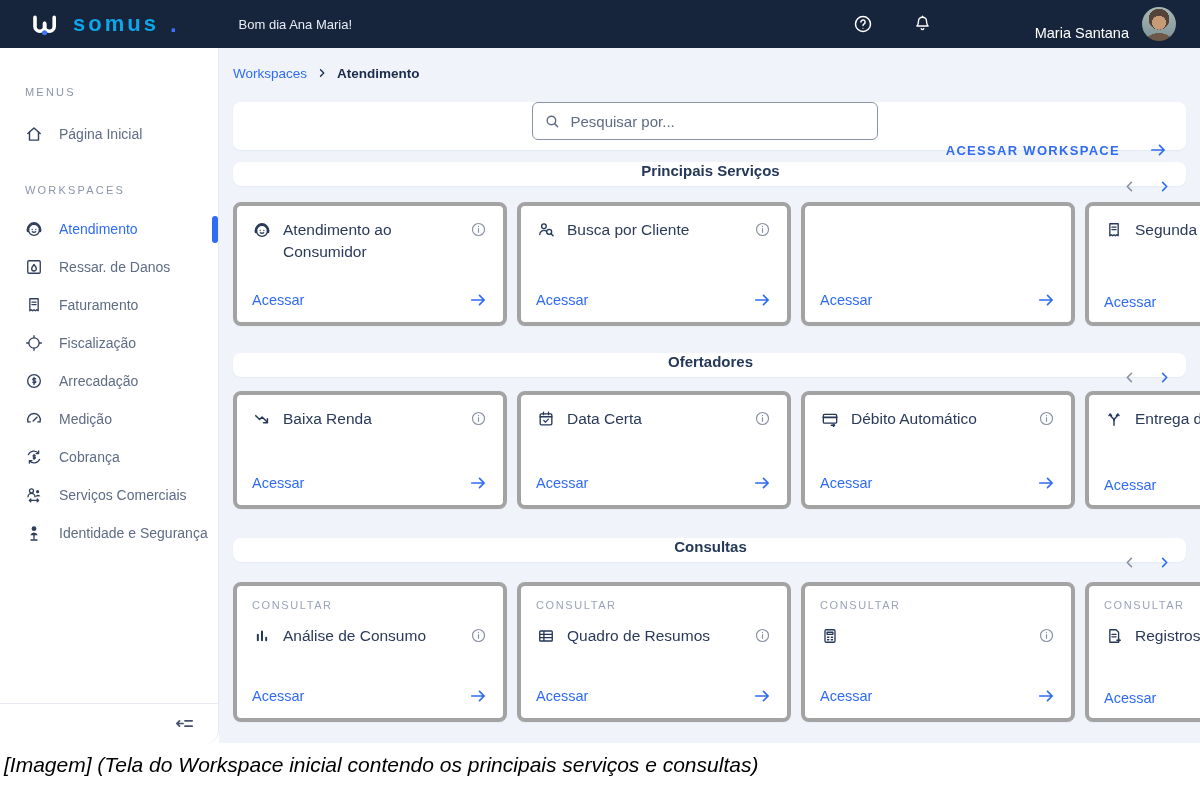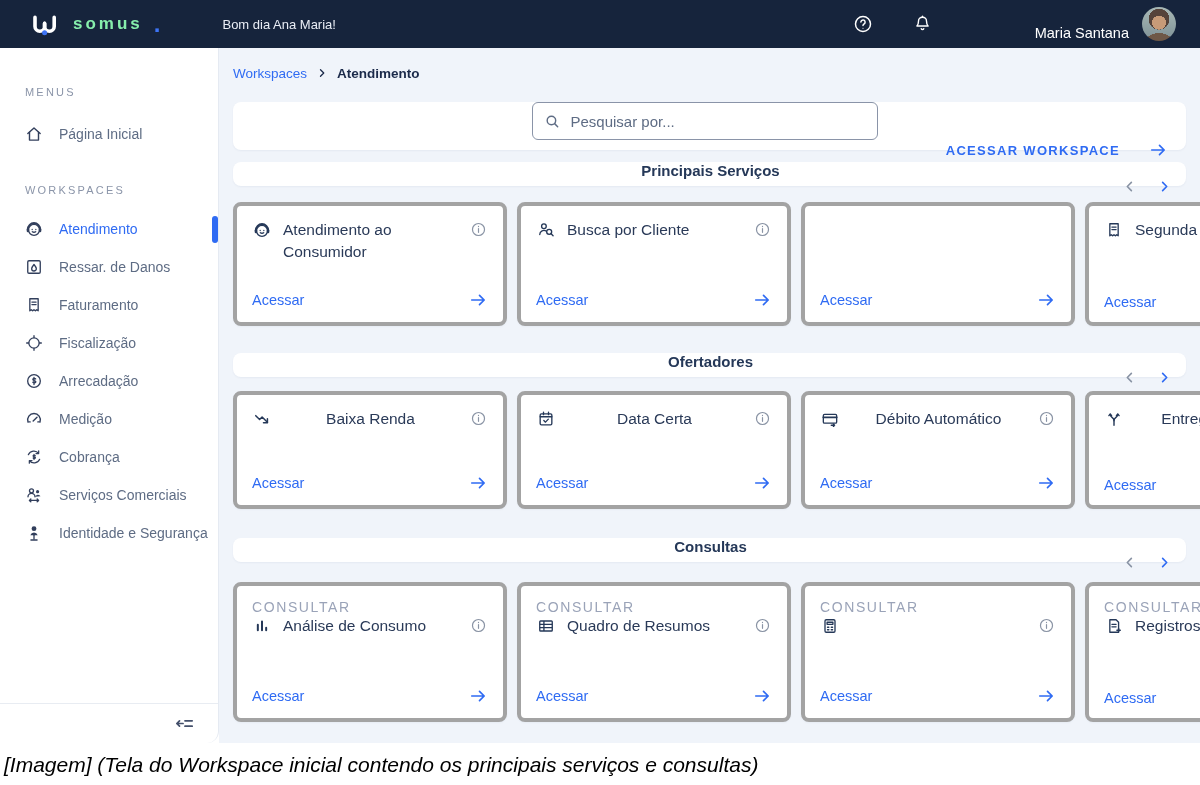--- a/index.html
+++ b/index.html
@@ -6,21 +6,21 @@
   html,body { background:#fff; font-family:"Liberation Sans","DejaVu Sans",sans-serif; }
   .page { width:1200px; height:785px; background:#fff; position:relative; }
 
   
   .app { width:1200px; height:743px; overflow:hidden; display:flex; flex-direction:column; }
 
   
   .topbar { height:48px; background:#16243C; display:flex; align-items:center; padding:0 24px 0 30px; flex:none; }
   .brand { display:flex; align-items:center; gap:9px; }
   .brand-wave { position:relative; width:34px; height:24px; }
-  .brand-text { color:#86efac; font-size:17px; font-weight:bold; letter-spacing:3px; }
+  .brand-text { color:#0ea5e9; font-size:22px; font-weight:bold; letter-spacing:3px; }
   .brand-dot { color:#3D74F6; font-size:24px; font-weight:bold; margin-left:2px; }
   .greeting { color:#E9EDF5; font-size:13px; margin-left:62px; }
   .top-icons { margin-left:auto; display:flex; align-items:center; gap:38px; margin-right:102px; }
   .top-icons svg { display:block; }
   .user { display:flex; align-items:flex-end; gap:13px; }
   .user-name { color:#fff; font-size:14.5px; }
   .avatar { width:34px; height:34px; border-radius:50%;
     background:
       radial-gradient(circle 7px at 50% 46%, #C79B78 98%, transparent),
       radial-gradient(circle 10.5px at 50% 36%, #55433A 98%, transparent),
@@ -72,26 +72,26 @@
   .cards { display:flex; gap:10px; }
   .card { flex:none; width:274px; background:#fff; border:4px solid #a3a3a3; border-radius:8px;
     box-shadow:0 1px 2px rgba(16,42,90,.04); padding:13px 15px 12px 15px; display:flex; flex-direction:column; }
   .card-head { display:flex; align-items:flex-start; gap:11px; }
   .card-ic { color:#253858; flex:none; margin-top:1px; display:flex; }
   .card-title { font-size:15.5px; color:#2A3A58; line-height:1.45; width:182px; }
   .info { margin-left:auto; color:#8993A4; flex:none; cursor:pointer; display:flex; margin-top:1px; }
   .card-foot { margin-top:auto; display:flex; align-items:center; }
   .access-link { color:#2F6BF3; font-size:14.5px; cursor:pointer; }
   .card-arrow { margin-left:auto; color:#2F6BF3; display:flex; cursor:pointer; }
-  .eyebrow { font-size:14px; letter-spacing:1.6px; color:#9AA3B8; margin-bottom:0; }
+  .eyebrow { font-size:11px; letter-spacing:1.6px; color:#9AA3B8; margin-bottom:14px; }
 
   .row1 { margin-top:16px; } .row1 .card { height:124px; }
   .hdr1 { margin-top:12px; }
   .hdr2 { margin-top:27px; }
-  .row2 { margin-top:14px; } .row2 .card { height:118px;text-align:center; }
+  .row2 { margin-top:14px; } .row2 .card { height:118px; }
   .hdr3 { margin-top:29px; }
   .row3 { margin-top:20px; } .row3 .card { height:140px; }
 
   
   .caption { font-style:italic; font-size:21px; color:#000; margin:10px 0 0 4px; }
 
   .ic { display:block; }
 </style>
 </head>
 <body>

